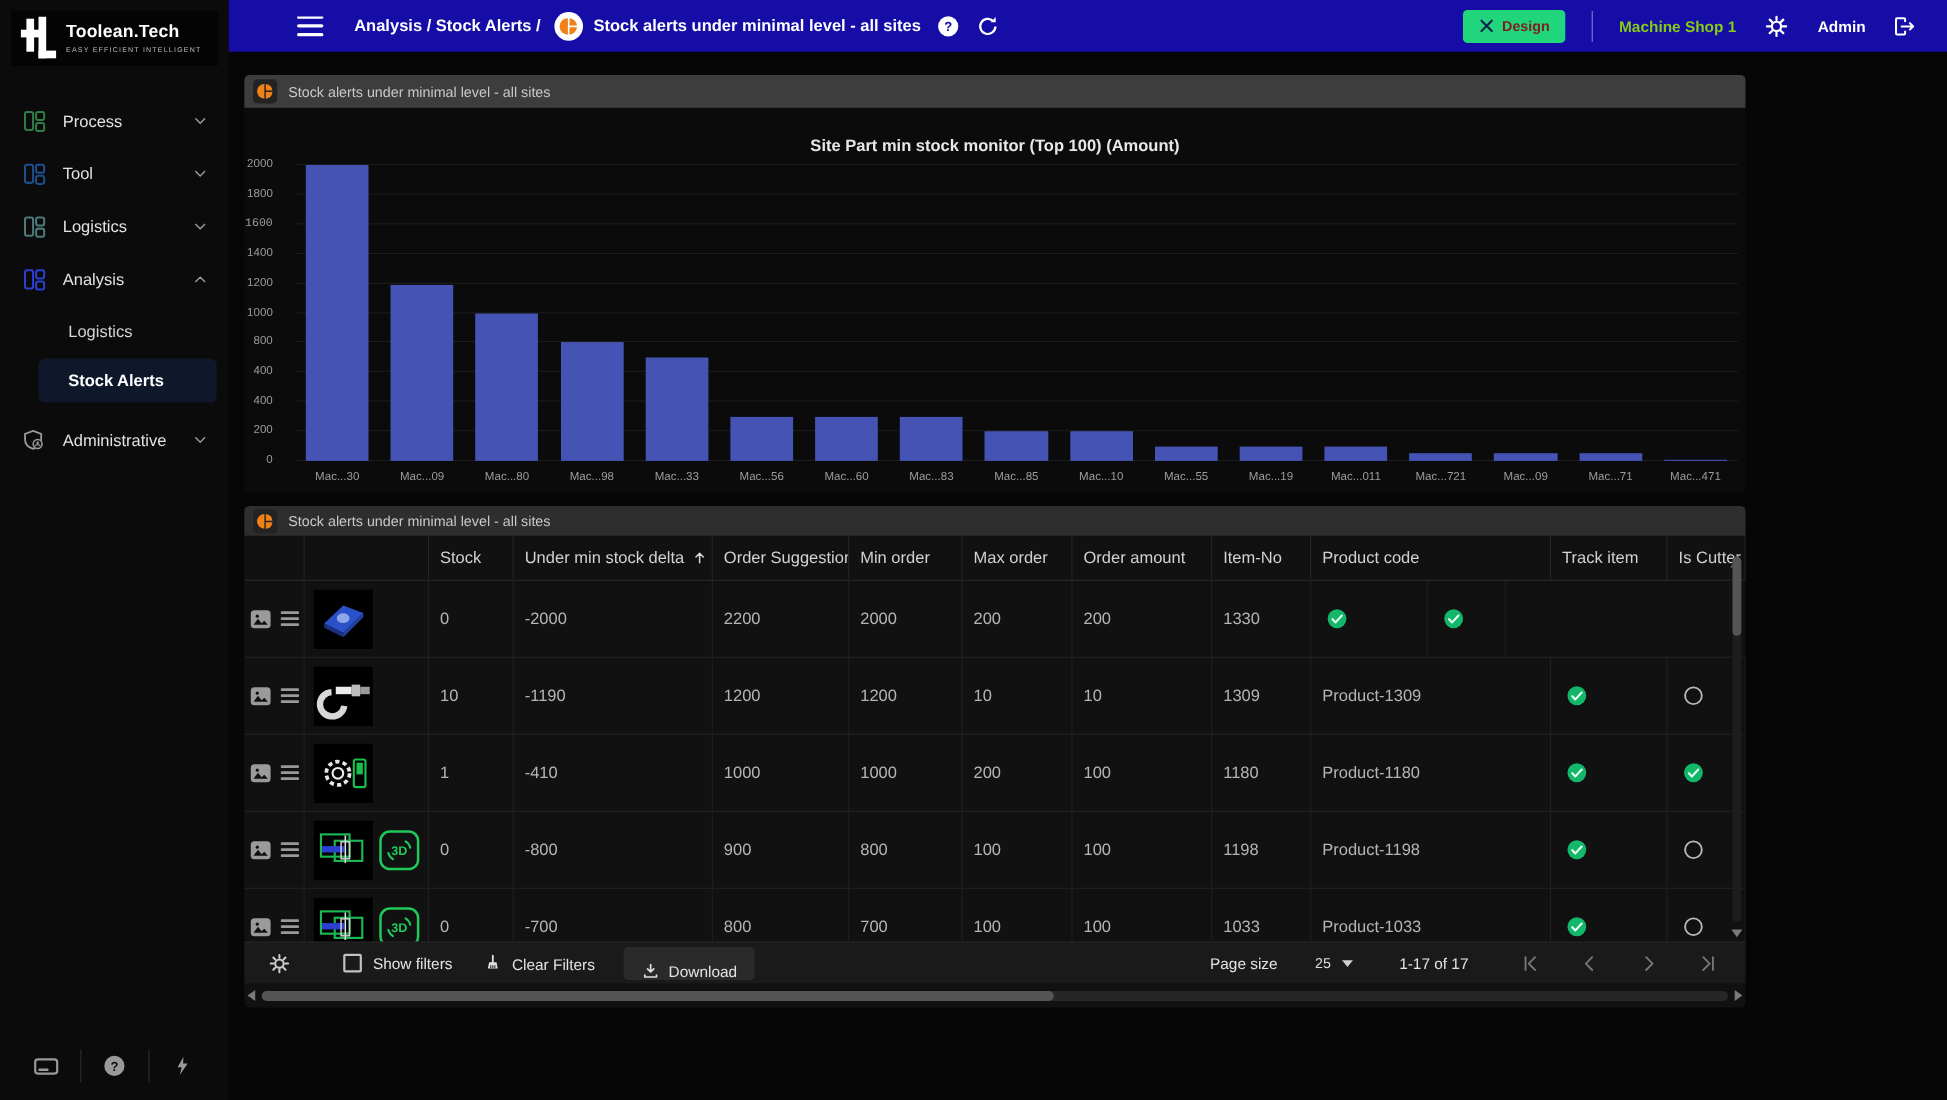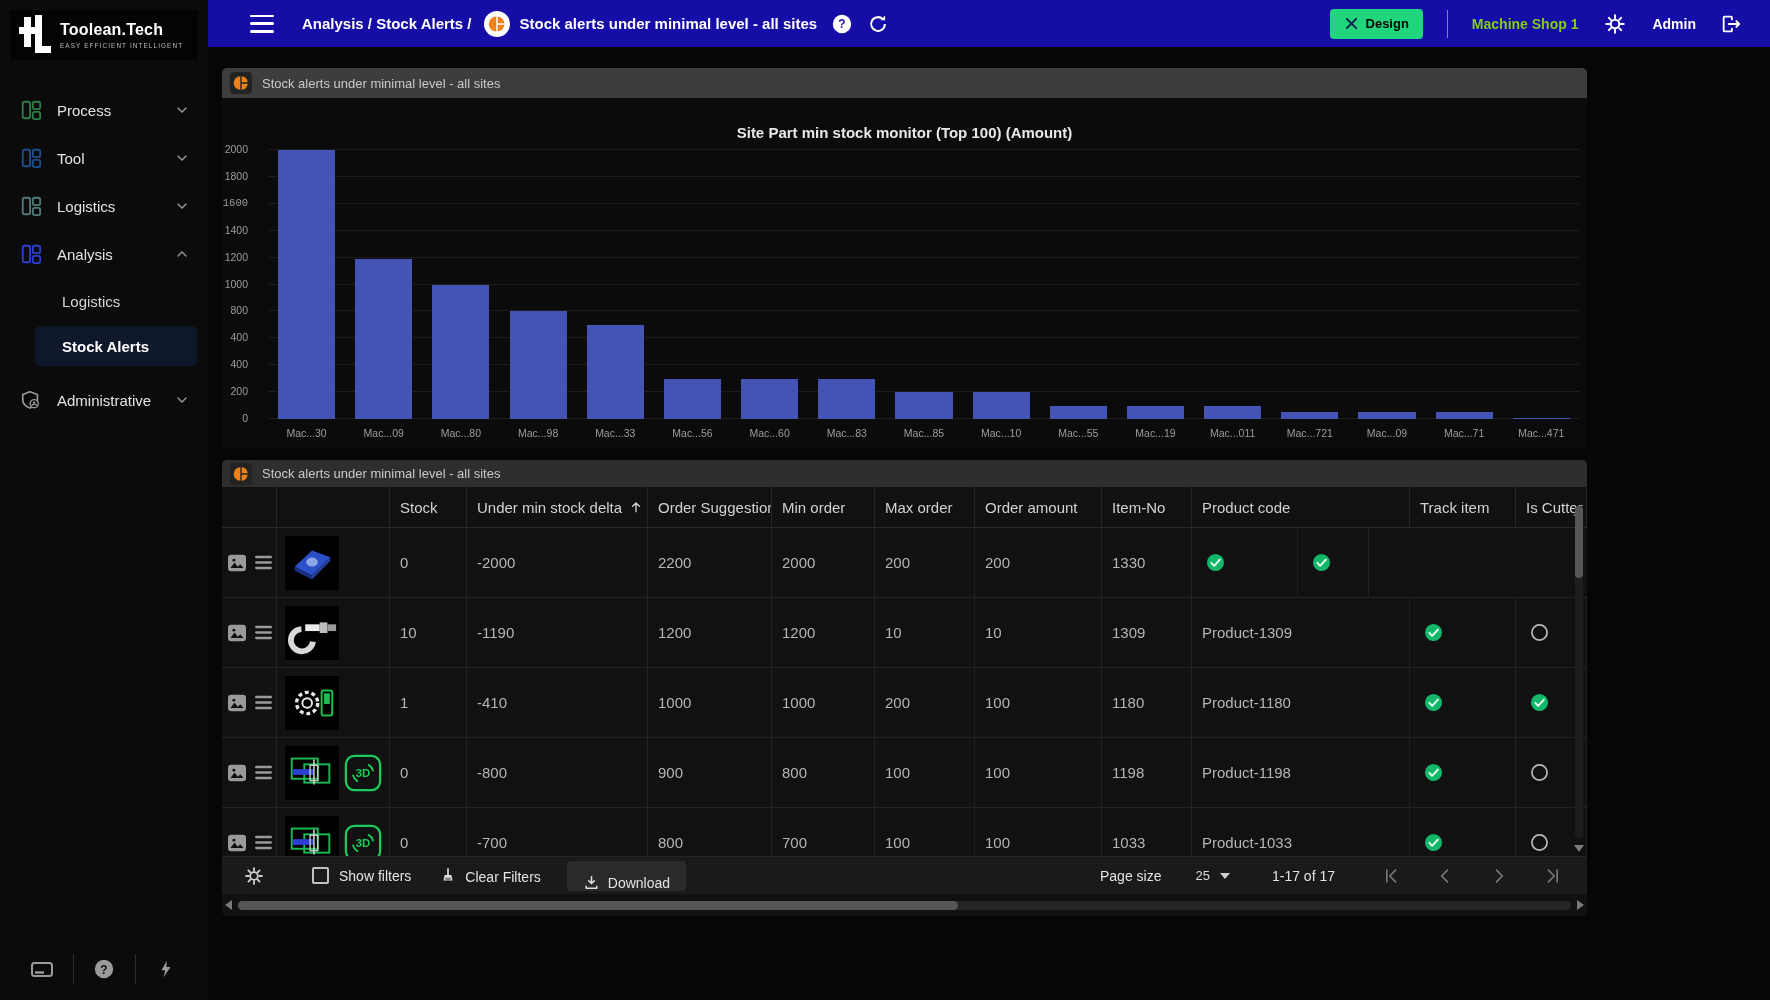--- a/index.html
+++ b/index.html
@@ -19,29 +19,29 @@
   .nav-item .nav-label { color:#e2e2e2; font-size:15px; margin-left:15px; flex:1; }
   .chev { width:16px; height:16px; color:#9a9a9a; flex:0 0 auto; }
   .subnav .sub-item { height:46px; display:flex; align-items:center; padding-left:62px; color:#d5d5d5; font-size:15px; cursor:pointer; }
   .sub-selected { margin:2px 11px 6px 35px; height:40px; border-radius:6px; background:#0f172a; display:flex; align-items:center; padding-left:27px; color:#fff; font-weight:bold; font-size:15px; cursor:pointer; }
   .admin-item { margin-top:10px; }
   .sidebar-footer { position:absolute; bottom:16px; left:12px; right:12px; display:flex; align-items:center; justify-content:space-between; }
   .sf-icon { width:60px; display:flex; justify-content:center; cursor:pointer; }
   .sf-div { width:1px; height:30px; background:#2e2e2e; }
 
   
-  .topbar { position:absolute; left:208px; top:0; right:0; height:47px; background:#150da6; display:flex; align-items:center; z-index:6; }
+  .topbar { position:absolute; left:208px; top:0; right:0; height:47px; background:#150da6; display:flex; align-items:center; z-index:6;padding-left:20px; }
   .hamburger { margin-left:42px; width:24px; height:18px; display:flex; flex-direction:column; justify-content:space-between; cursor:pointer; }
   .hamburger span { height:2.6px; background:#fff; border-radius:2px; }
   .breadcrumb { color:#fff; font-weight:bold; font-size:15px; margin-left:28px; white-space:nowrap; }
   .pie-wrap { width:26px; height:26px; border-radius:50%; background:#fff; display:flex; align-items:center; justify-content:center; margin-left:12px; flex:0 0 auto; }
   .tb-title { color:#fff; font-weight:bold; font-size:15px; margin-left:10px; white-space:nowrap; }
   .tb-icon { width:22px; height:22px; margin-left:14px; cursor:pointer; flex:0 0 auto; }
   .tb-right { margin-left:auto; display:flex; align-items:center; padding-right:28px; }
-  .design-btn { background:#21d57d; color:#000000; font-weight:bold; font-size:13px; border:none; border-radius:4px; height:30px; padding:0 14px; display:flex; align-items:center; gap:7px; cursor:pointer; }
+  .design-btn { background:#21d57d; color:#7f1d1d; font-weight:bold; font-size:13px; border:none; border-radius:4px; height:30px; padding:0 14px; display:flex; align-items:center; gap:7px; cursor:pointer; }
   .tb-div { width:1px; height:28px; background:rgba(255,255,255,.45); margin:0 24px; }
   .machine { color:#84cc16; font-weight:bold; font-size:14px; cursor:pointer; }
   .tb-gear { margin-left:26px; }
   .admin { color:#fff; font-weight:bold; font-size:14px; margin-left:26px; cursor:pointer; }
   .logout { margin-left:24px; }
 
   
   .panel { position:absolute; left:222px; width:1365px; background:#0e0e0e; border-radius:5px; overflow:hidden; }
   .chart-panel { top:68px; height:380px; background:#0b0b0b; }
   .table-panel { top:460px; height:456px; background:#111; }

